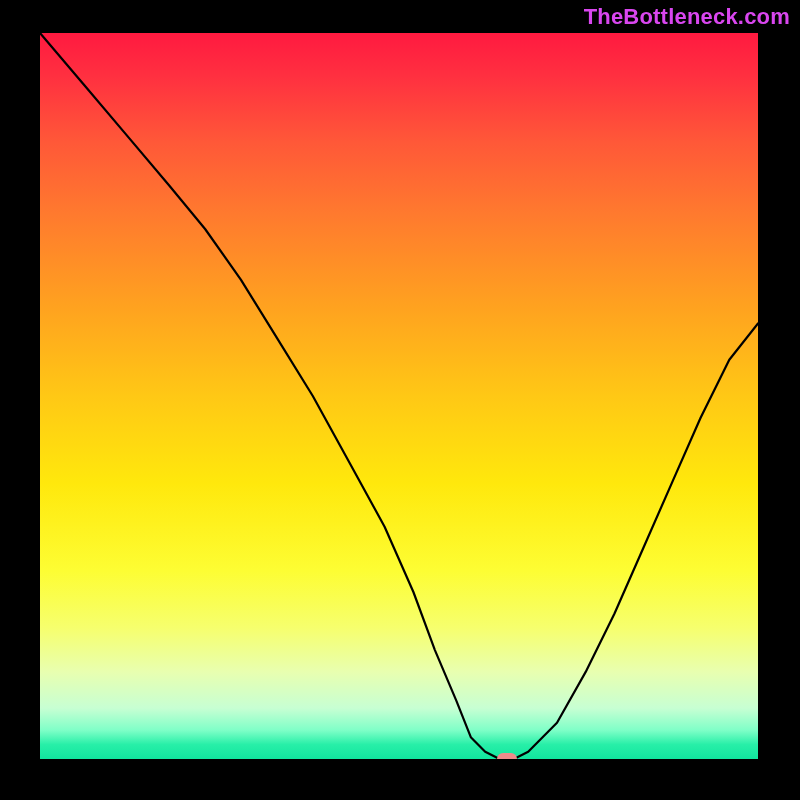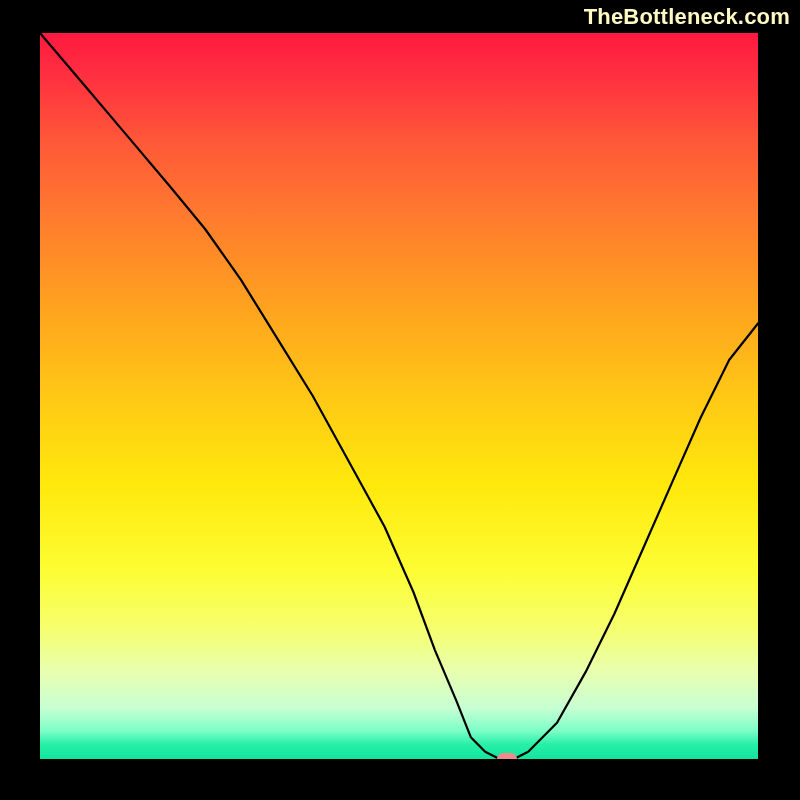--- a/index.html
+++ b/index.html
@@ -13,21 +13,21 @@
   }
   .container {
     position: relative;
     width: 800px;
     height: 800px;
   }
   .watermark {
     position: absolute;
     top: 4px;
     right: 10px;
-    color: #fef9c3;
+    color: #d946ef;
     font-size: 22px;
     font-weight: 600;
     z-index: 5;
     letter-spacing: 0.2px;
   }
   .plot-area {
     position: absolute;
     left: 40px;
     top: 33px;
     width: 718px;

